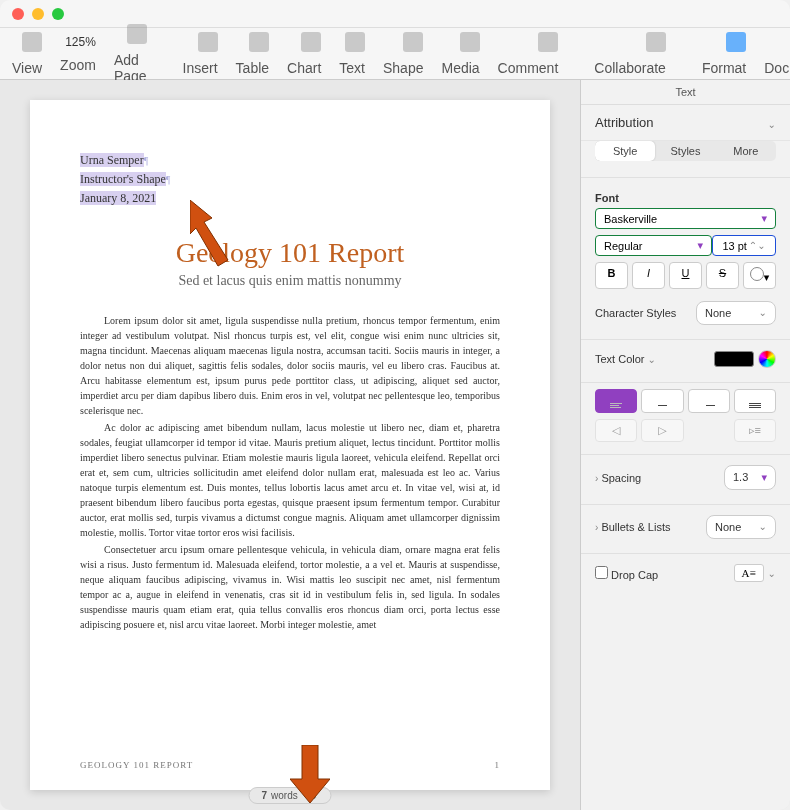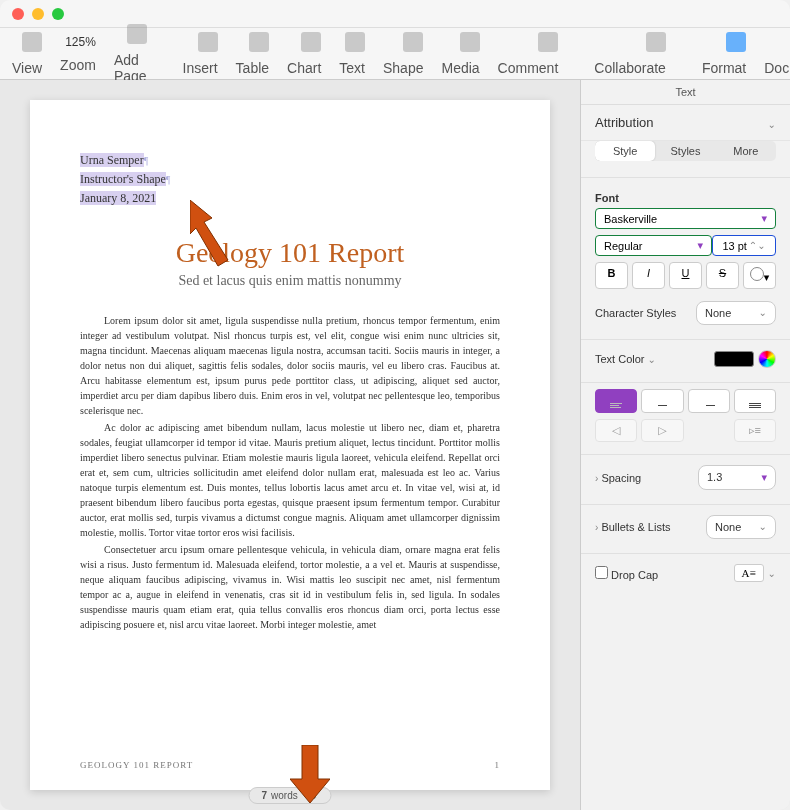--- a/index.html
+++ b/index.html
@@ -243,21 +243,21 @@
     </div>
     <div class="align-row">
       <div style="opacity:0.4">◁</div>
       <div style="opacity:0.4">▷</div>
       <div style="visibility:hidden"></div>
       <div style="opacity:0.4">▹≡</div>
     </div>
     <div class="divider"></div>
     <div class="row-sp">
       <span class="lbl"><span class="chev">›</span> <span>Spacing</span></span>
-      <div class="val" style="width:78px;display:flex;justify-content:space-between">
+      <div class="val" style="width:52px;display:flex;justify-content:space-between">
           <span>1.3</span>
           <span class="purple-caret">▾</span>
         </div>
     </div>
     <div class="divider"></div>
     <div class="row-sp">
       <span class="lbl"><span class="chev">›</span> <span>Bullets &amp; Lists</span></span>
       <div class="val" style="width:70px;display:flex;justify-content:space-between">
           <span>None</span>
           <span class="chev">⌄</span>

